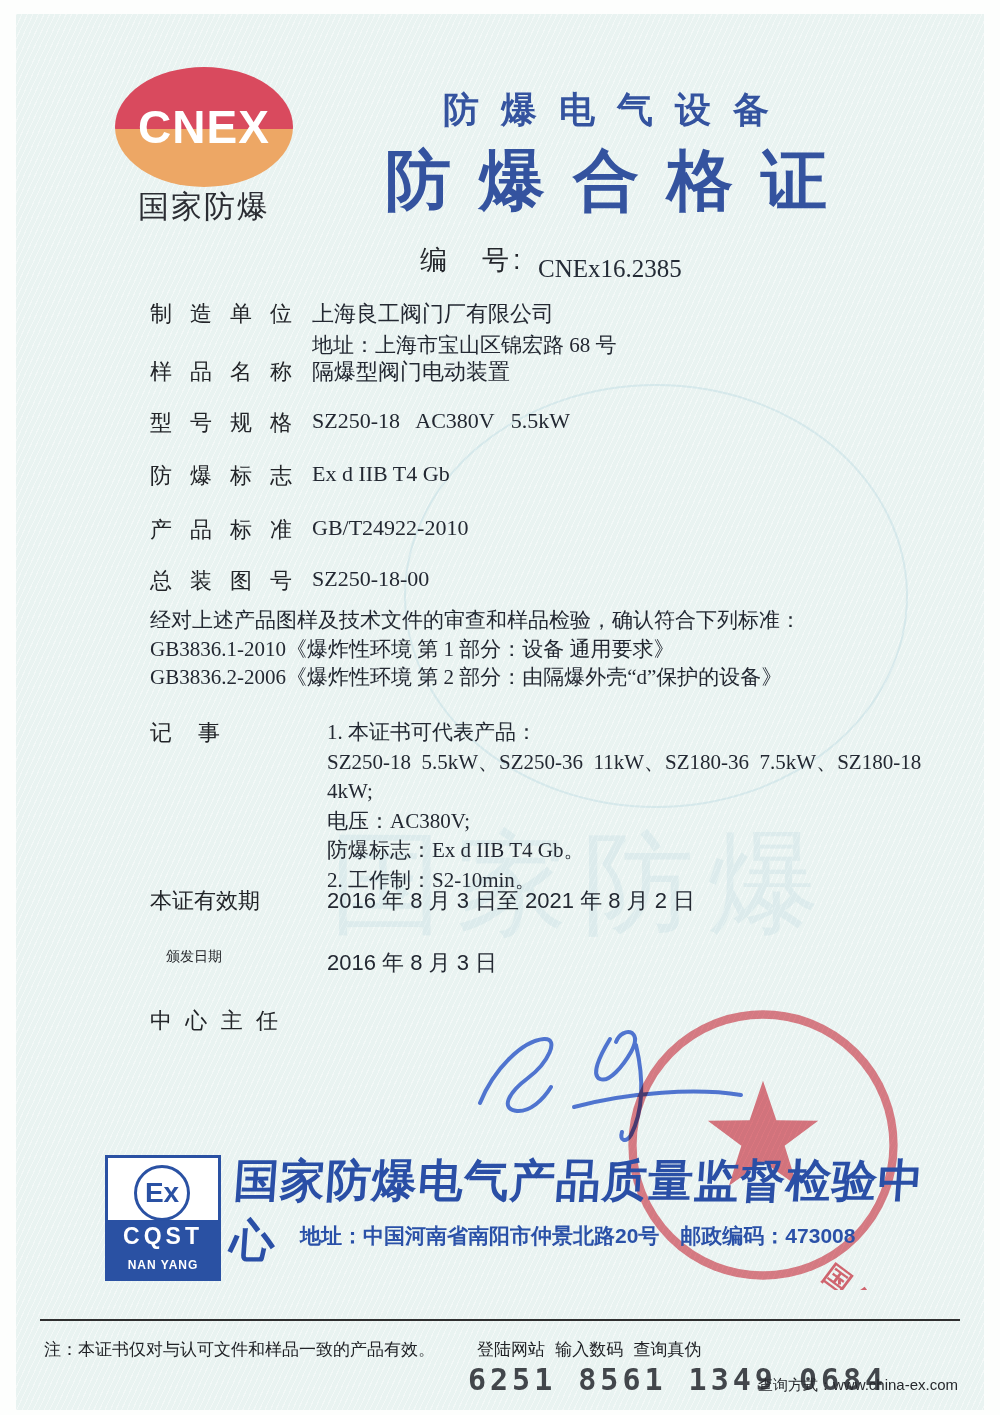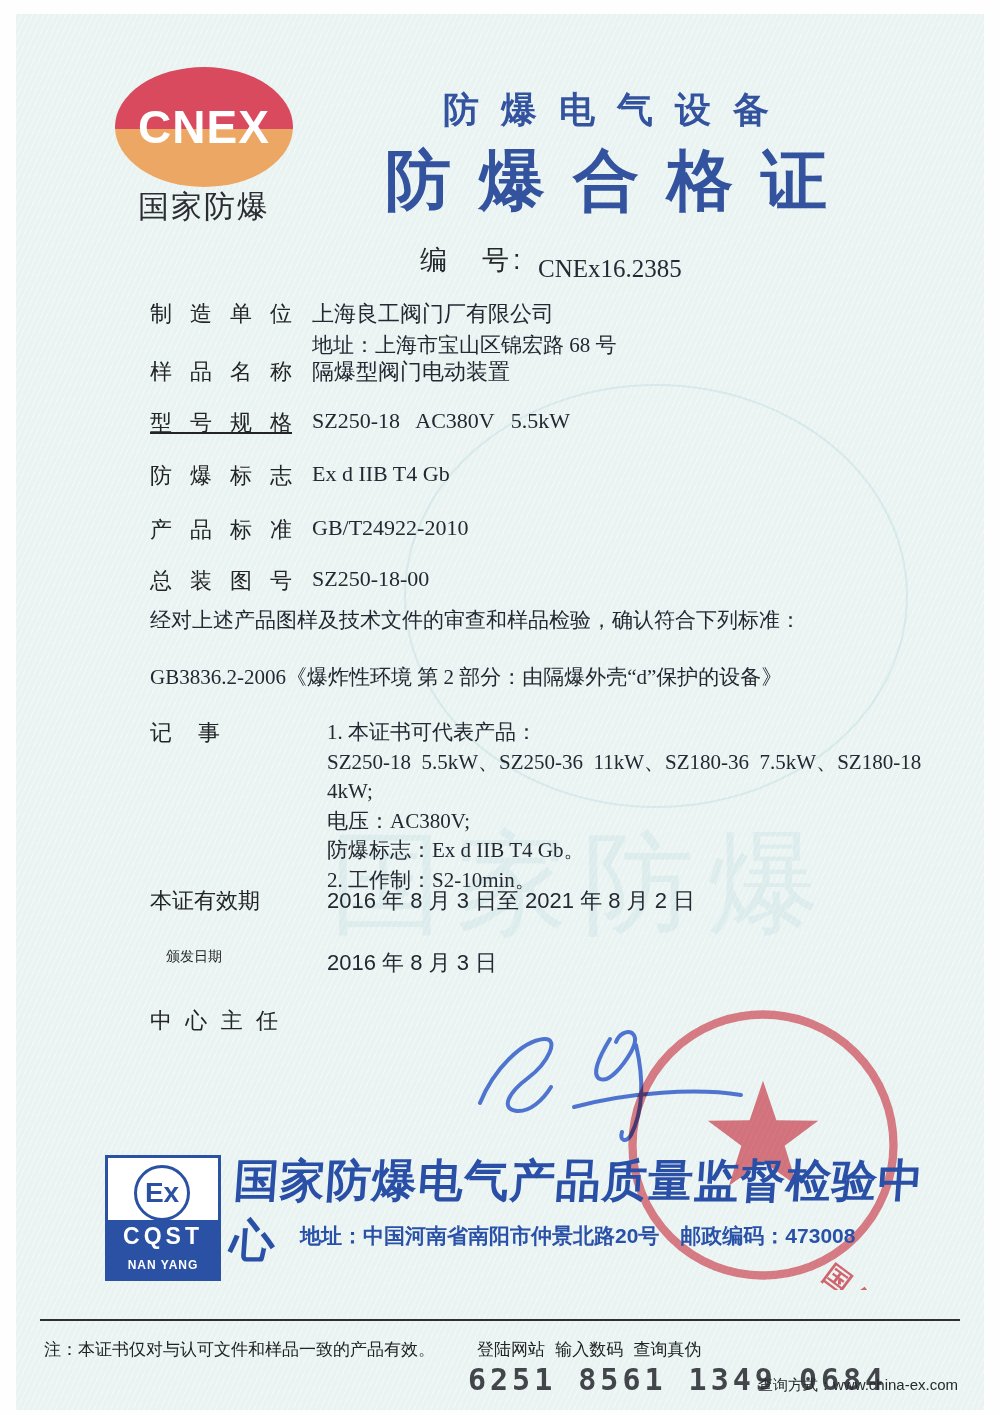--- a/index.html
+++ b/index.html
@@ -76,33 +76,34 @@
     <div class="abs certno-label sans">编　号:</div>
     <div class="abs certno-val serif">CNEx16.2385</div>
 
     <div class="abs flabel sans" style="top:285px;">制造单位</div>
     <div class="abs fval serif" style="top:285px;">上海良工阀门厂有限公司</div>
     <div class="abs fval serif" style="top:317px;font-size:21px;">地址：上海市宝山区锦宏路 68 号</div>
 
     <div class="abs flabel sans" style="top:343px;">样品名称</div>
     <div class="abs fval serif" style="top:343px;">隔爆型阀门电动装置</div>
 
-    <div class="abs flabel sans" style="top:394px;text-decoration:underline;">型号规格</div>
+    <div class="abs flabel sans" style="top:394px;">型号规格</div>
     <div class="abs fval serif pre" style="top:394px;">SZ250-18   AC380V   5.5kW</div>
 
     <div class="abs flabel sans" style="top:447px;">防爆标志</div>
     <div class="abs fval serif" style="top:447px;">Ex d IIB T4 Gb</div>
 
     <div class="abs flabel sans" style="top:501px;">产品标准</div>
     <div class="abs fval serif" style="top:501px;">GB/T24922-2010</div>
 
     <div class="abs flabel sans" style="top:552px;">总装图号</div>
     <div class="abs fval serif" style="top:552px;">SZ250-18-00</div>
 
     <div class="abs sans" style="left:134px;top:592px;font-size:21px;color:#232832;">经对上述产品图样及技术文件的审查和样品检验，确认符合下列标准：</div>
+    <div class="abs serif" style="left:134px;top:621px;font-size:21px;color:#232832;">GB3836.1-2010《爆炸性环境 第 1 部分：设备 通用要求》</div>
     <div class="abs serif" style="left:134px;top:649px;font-size:21px;color:#232832;">GB3836.2-2006《爆炸性环境 第 2 部分：由隔爆外壳“d”保护的设备》</div>
 
     <div class="abs flabel sans" style="top:704px;width:70px;">记事</div>
     <div class="abs serif" style="left:311px;top:704px;font-size:21px;color:#232832;line-height:29.5px;">
       <div>1. 本证书可代表产品：</div>
       <div class="pre">SZ250-18  5.5kW、SZ250-36  11kW、SZ180-36  7.5kW、SZ180-18</div>
       <div>4kW;</div>
       <div>电压：AC380V;</div>
       <div>防爆标志：Ex d IIB T4 Gb。</div>
       <div>2. 工作制：S2-10min。</div>

